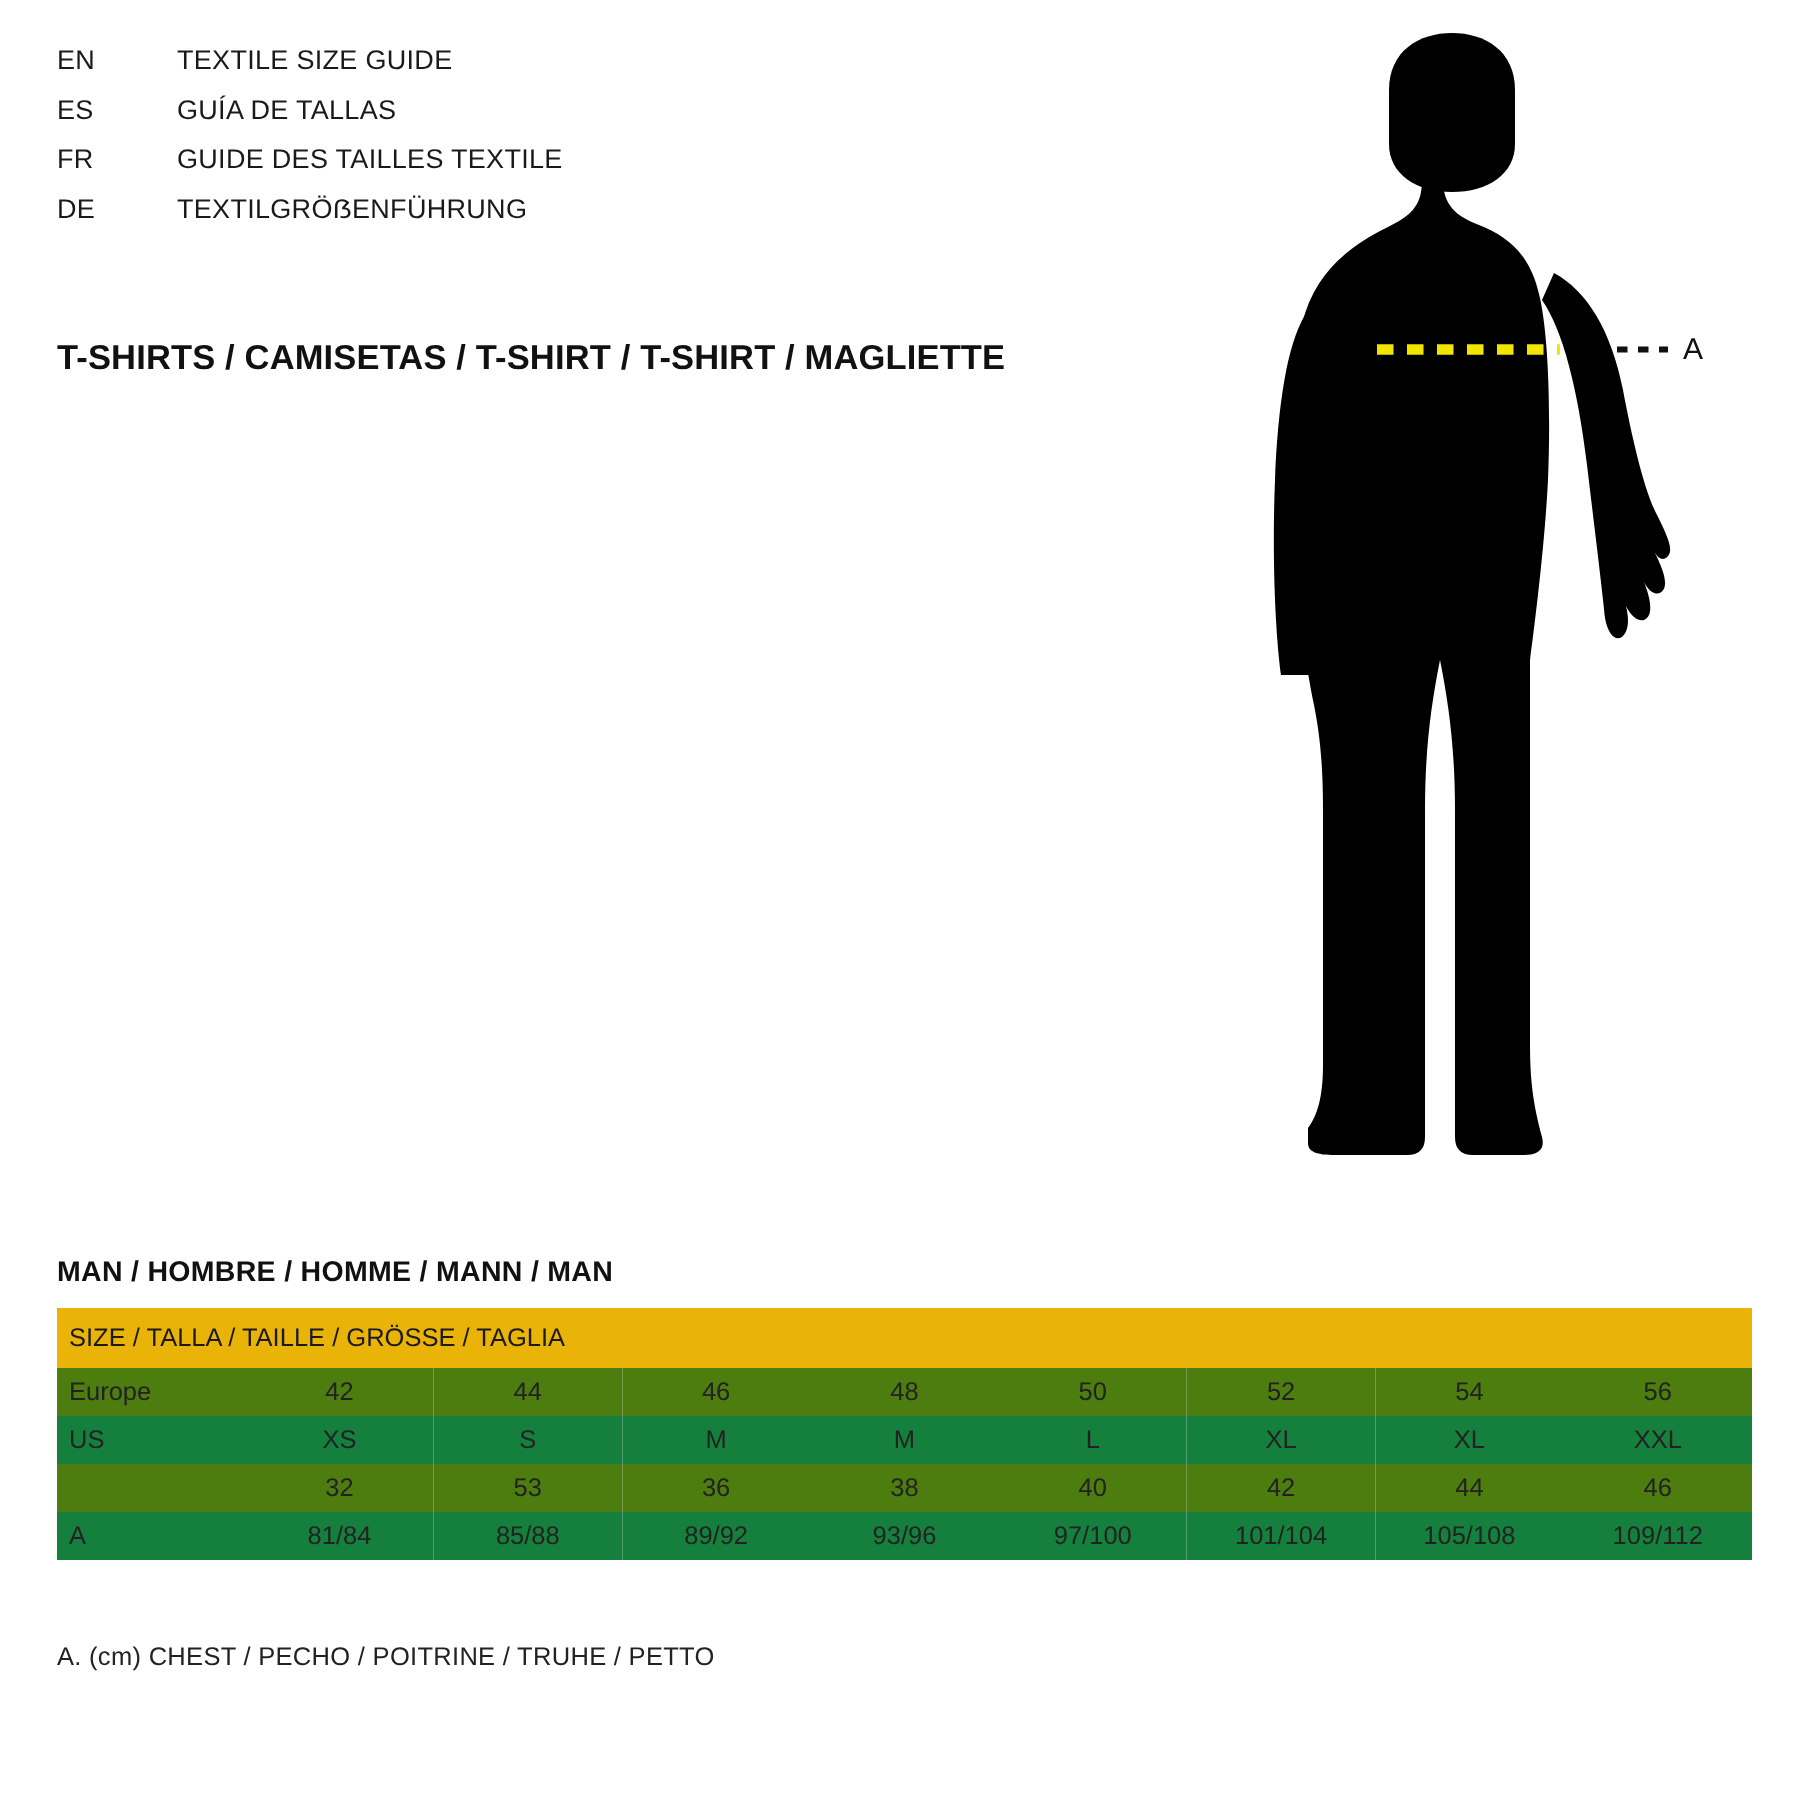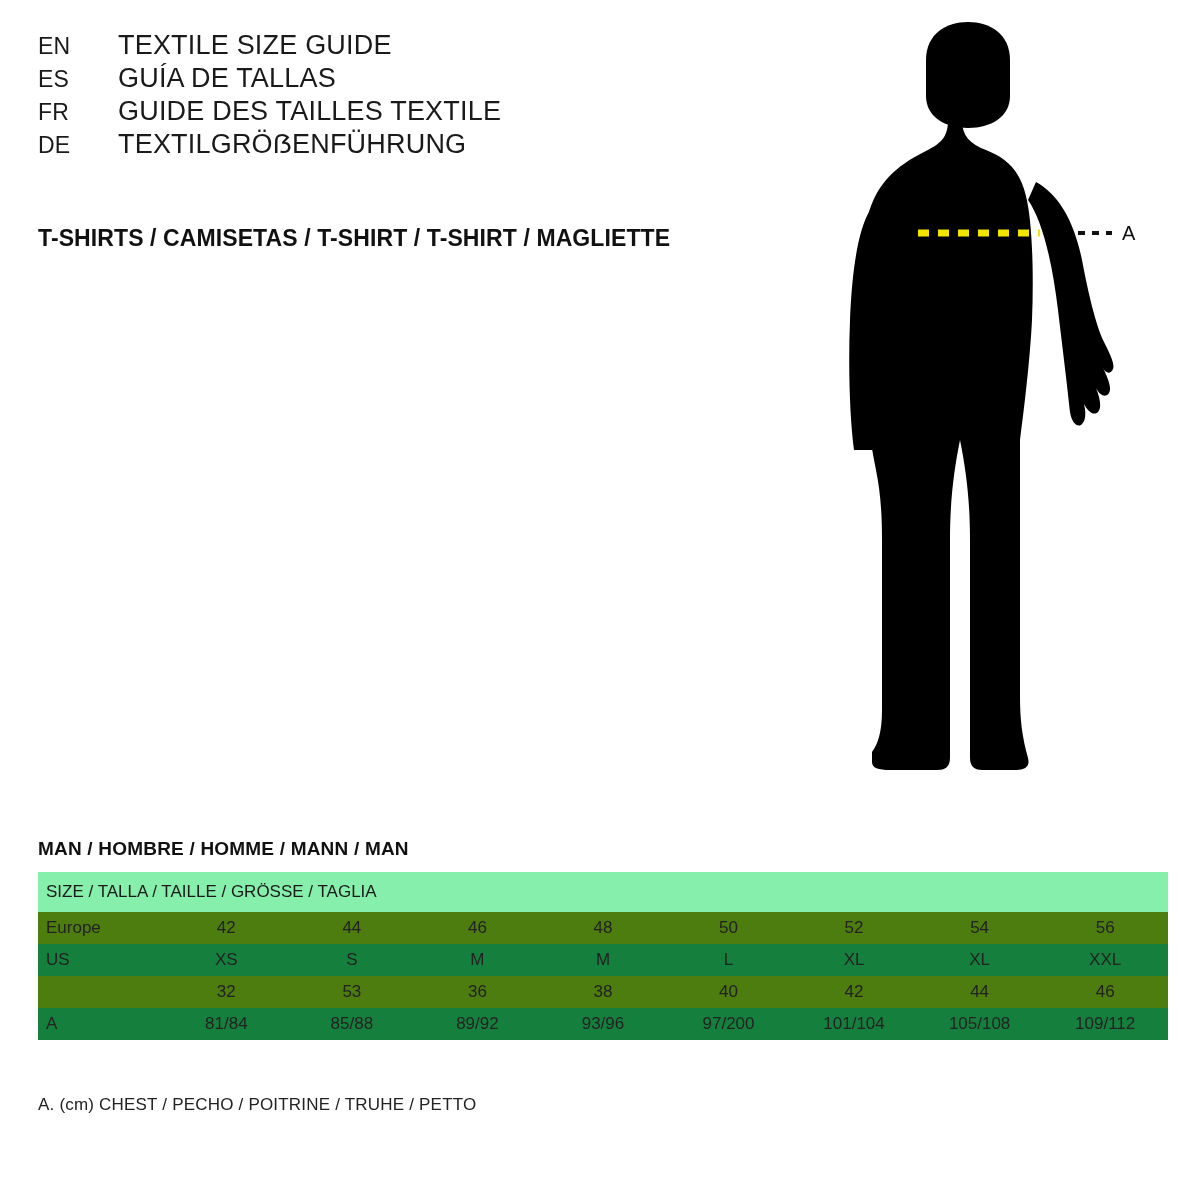--- a/index.html
+++ b/index.html
@@ -23,26 +23,26 @@
     top: 30px;
     width: 720px;
   }
   .lang-row {
     display: flex;
     align-items: baseline;
     height: 33px;
   }
   .lang-code {
     width: 80px;
-    font-size: 23px;
+    font-size: 18px;
     letter-spacing: .2px;
     color: #1a1a1a;
   }
   .lang-text {
-    font-size: 27px;
+    font-size: 18px;
     letter-spacing: .2px;
     color: #1a1a1a;
   }
 
   .category-block {
     position: absolute;
     left: 38px;
     top: 222px;
     width: 760px;
   }
@@ -93,21 +93,21 @@
     padding: 6px 0 6px 0;
     text-align: center;
     border: none;
   }
   table.size-table .label-cell {
     text-align: left;
     padding-left: 8px;
     width: 170px;
   }
   tr.header-row td {
-    background: #86efac;
+    background: #eab308;
     text-align: left;
     padding-left: 8px;
     font-size: 17px;
     color: #1a1a1a;
     height: 28px;
   }
   tr.shade td {
     background: #4d7c0f;
   }
   tr.plain td {
@@ -242,21 +242,21 @@
         <td>44</td>
         <td>46</td>
       </tr>
 
       <tr class="plain">
         <td class="label-cell">A</td>
         <td>81/84</td>
         <td>85/88</td>
         <td>89/92</td>
         <td>93/96</td>
-        <td>97/200</td>
+        <td>97/100</td>
         <td>101/104</td>
         <td>105/108</td>
         <td>109/112</td>
       </tr>
     </tbody>
   </table>
 </div>
 
 <div class="footnote">A. (cm) CHEST / PECHO / POITRINE / TRUHE / PETTO</div>
 

